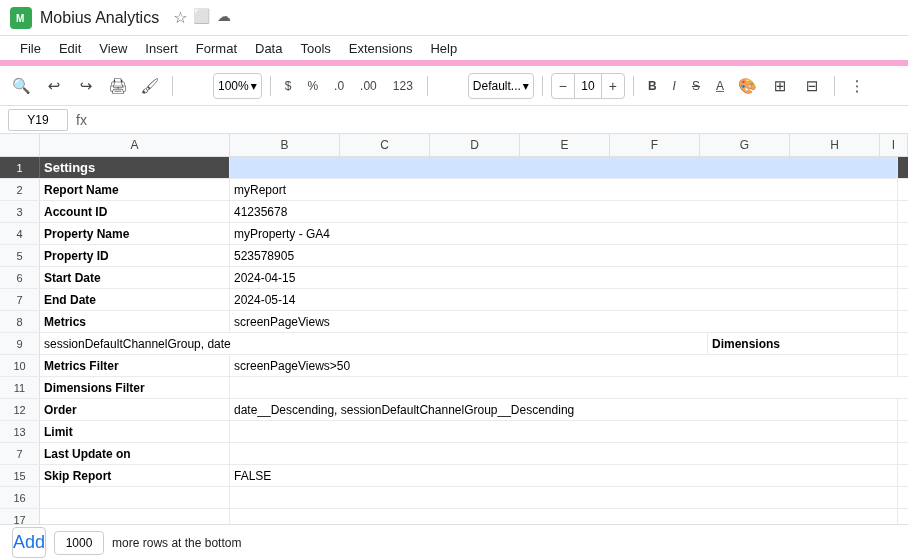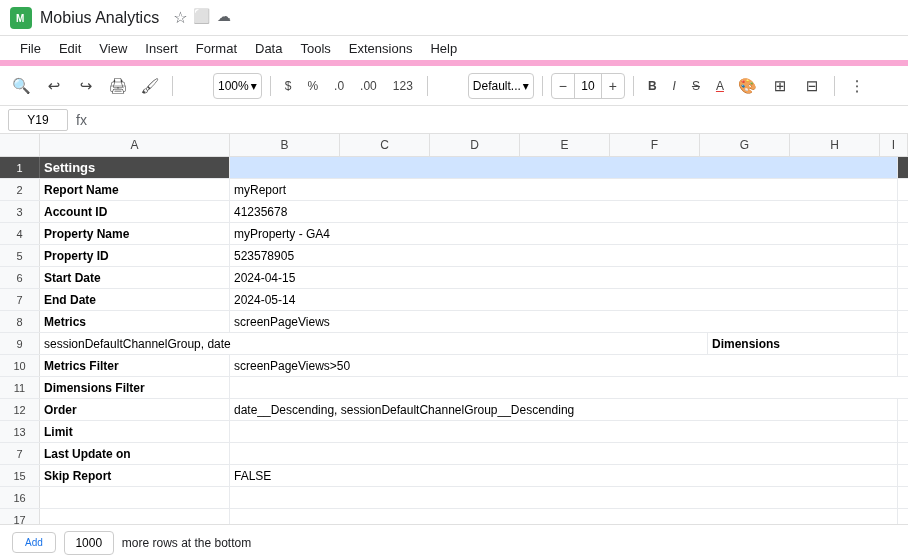--- a/index.html
+++ b/index.html
@@ -154,26 +154,26 @@
       display: flex;
       align-items: center;
       height: 36px;
       border-top: 1px solid #e0e0e0;
       padding: 0 12px;
       gap: 8px;
       font-size: 12px;
       color: #202124;
     }
     .add-btn {
-      padding: 4px 12px;
+      padding: 4px 0;
       border: 1px solid #ccc;
       border-radius: 4px;
       background: #fff;
       cursor: pointer;
-      font-size: 10px;
+      font-size: 18px;
       color: #1a73e8;
       font-weight: 500;
     }
     .rows-input {
       width: 50px; height: 24px;
       border: 1px solid #ccc; border-radius: 4px;
       text-align: center; font-size: 12px;
     }
 
     .header-row .cell-a { background: #4a4a4a; color: white; }

